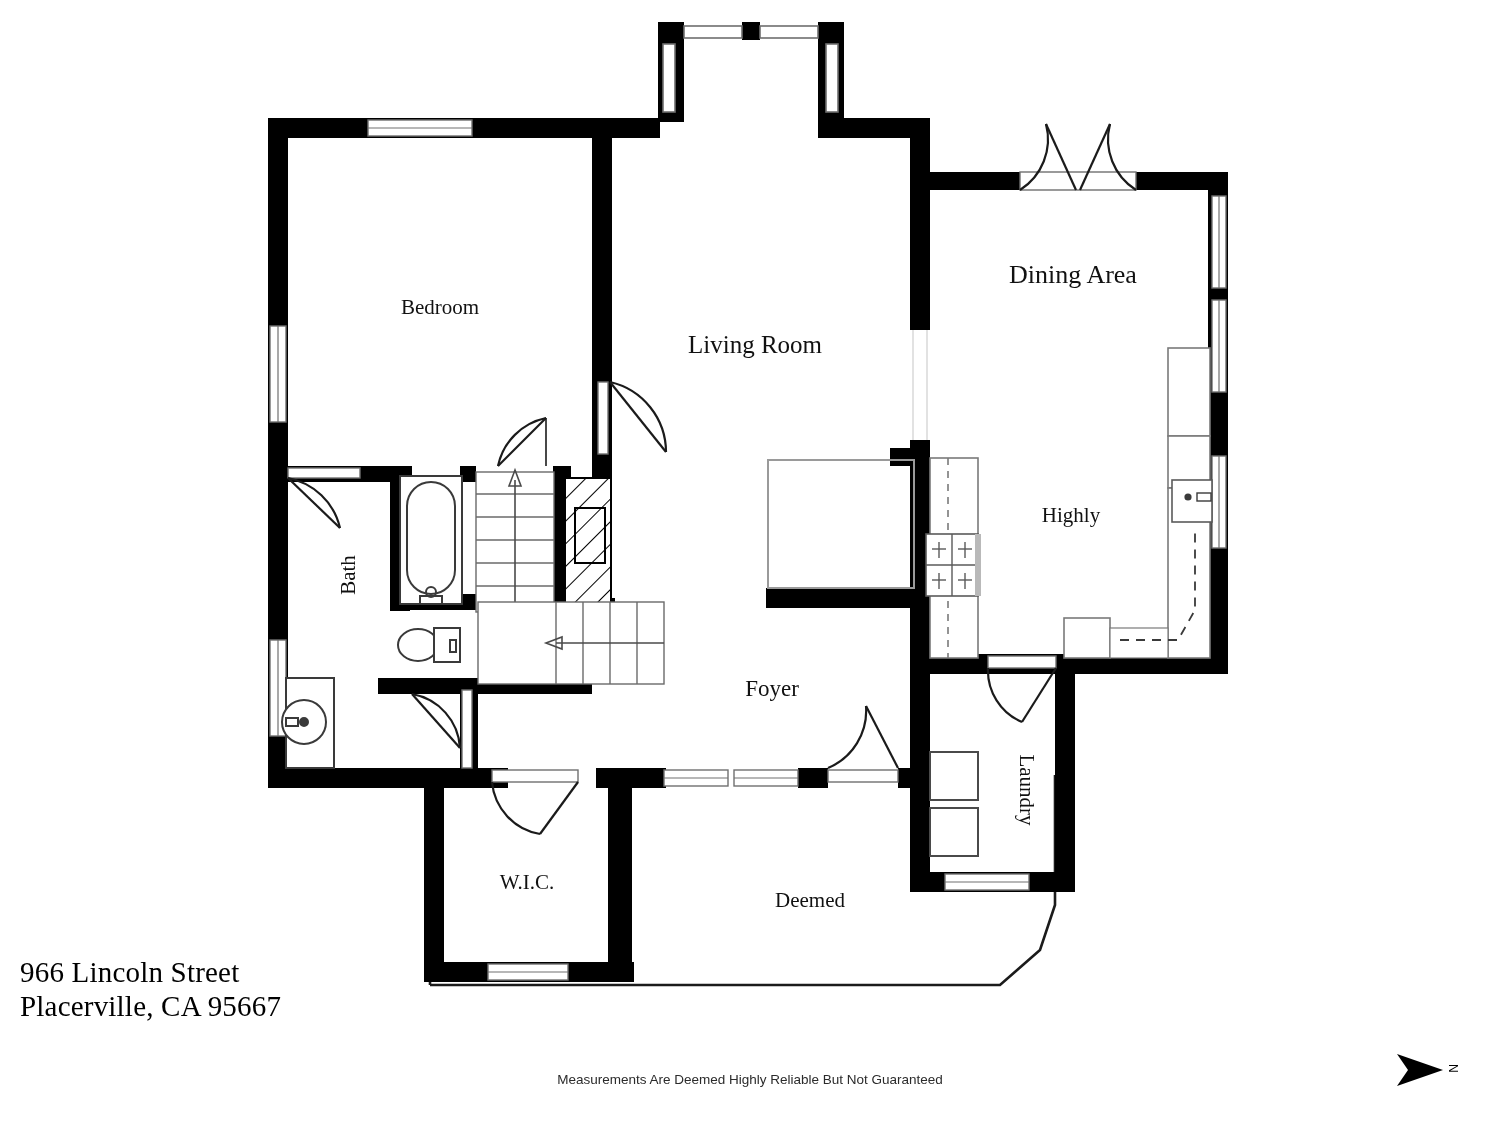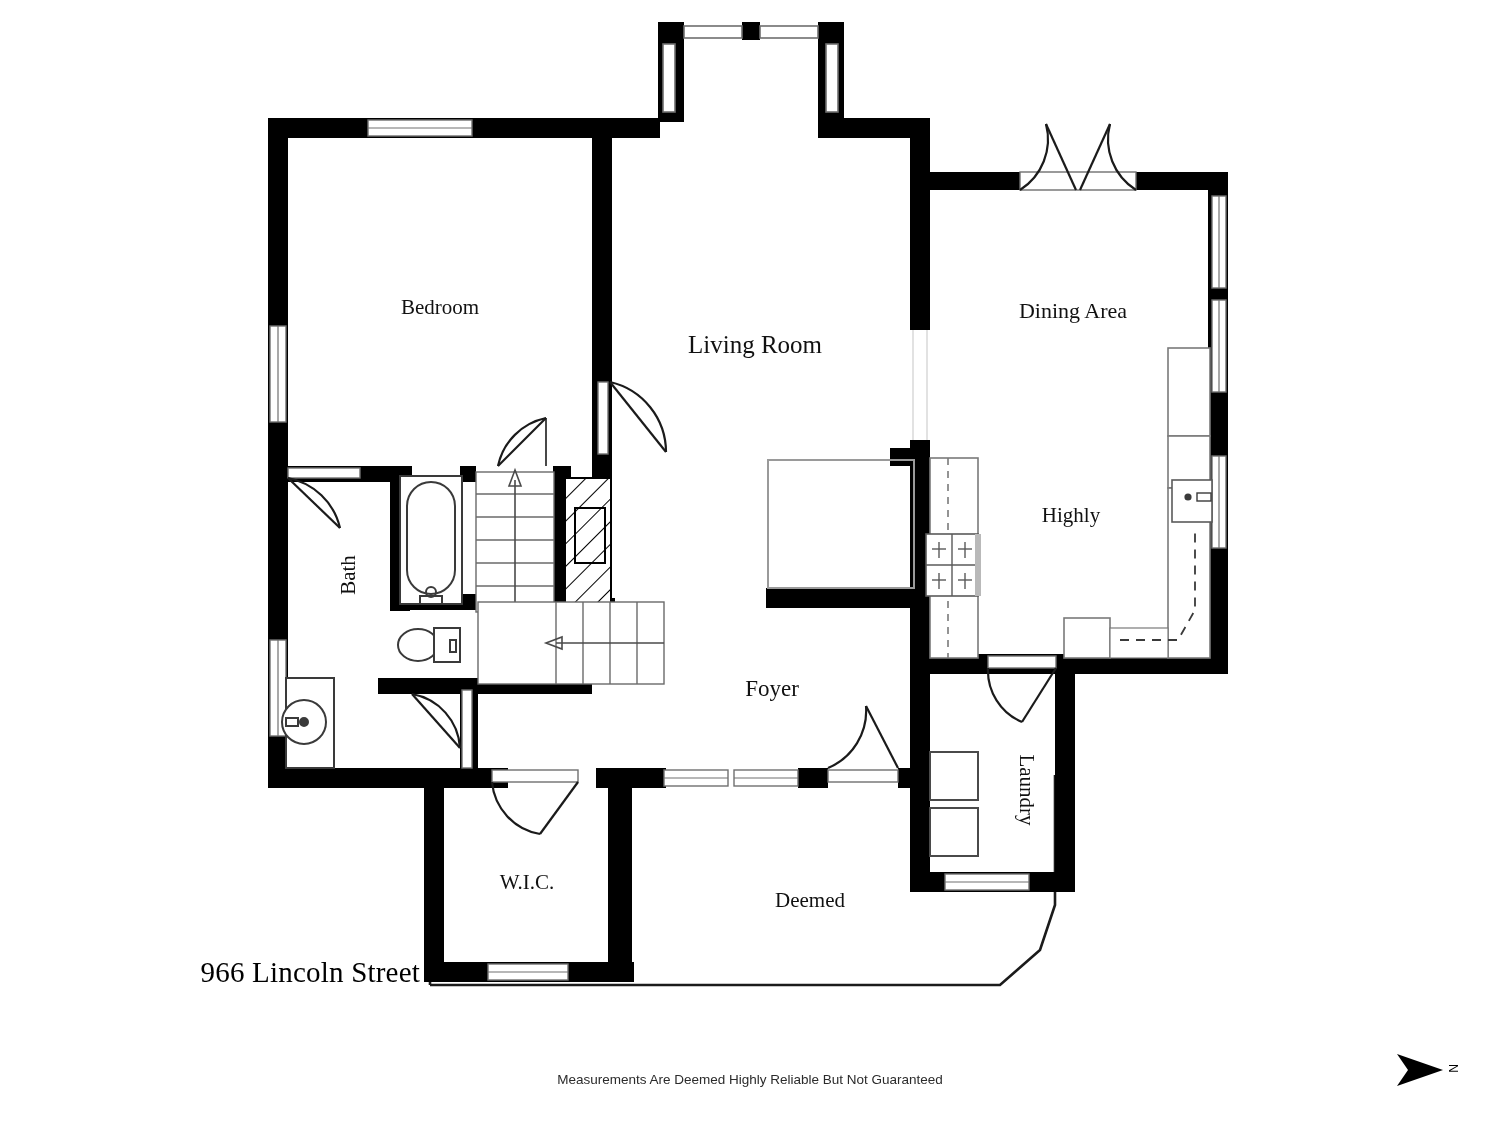--- a/index.html
+++ b/index.html
@@ -1,20 +1,20 @@
 <!DOCTYPE html>
 <html><head>
 <meta charset="utf-8">
 <title>Floor Plan</title>
 <style>
   html,body{margin:0;padding:0;background:#ffffff;}
   body{width:1500px;height:1125px;position:relative;overflow:hidden;
        font-family:"Liberation Serif", serif;}
   #plan{position:absolute;left:0;top:0;width:1500px;height:1125px;}
-  .addr{position:absolute;left:20px;top:955px;width:400px;text-align:right;
+  .addr{position:absolute;left:20px;top:955px;width:400px;text-align:left;
         font-family:"Liberation Serif", serif;color:#000;line-height:1.18;}
   .addr div{font-size:29px;letter-spacing:0.2px;}
   .disclaimer{position:absolute;left:470px;top:1072px;width:560px;text-align:center;
         font-family:"Liberation Sans", sans-serif;font-size:13.5px;color:#2b2b2b;}
   .compass{position:absolute;left:1395px;top:1050px;width:70px;height:40px;}
   .rmlabel{position:absolute;font-family:"Liberation Serif", serif;color:#111;
            white-space:nowrap;}
 </style>
 </head>
 <body>
@@ -242,30 +242,31 @@
   </g>
 
   <g>
     <rect x="768" y="460" width="146" height="128" fill="none" stroke="#9a9a9a" stroke-width="2"></rect>
   </g>
 
 </svg>
 
 <div class="rmlabel" style="left:440px;top:307px;transform:translate(-50%,-50%);font-size:21px;">Bedroom</div>
 <div class="rmlabel" style="left:755px;top:345px;transform:translate(-50%,-50%);font-size:25px;">Living Room</div>
-<div class="rmlabel" style="left:1073px;top:275px;transform:translate(-50%,-50%);font-size:22px;margin-top:36px;">Dining Area</div>
+<div class="rmlabel" style="left:1073px;top:275px;transform:translate(-50%,-50%);font-size:26px;">Dining Area</div>
 <div class="rmlabel" style="left:1071px;top:515px;transform:translate(-50%,-50%);font-size:21px;">Highly</div>
 <div class="rmlabel" style="left:348px;top:575px;transform:translate(-50%,-50%) rotate(-90deg);font-size:21px;">Bath</div>
 <div class="rmlabel" style="left:772px;top:689px;transform:translate(-50%,-50%);font-size:23px;">Foyer</div>
 <div class="rmlabel" style="left:1026px;top:790px;transform:translate(-50%,-50%) rotate(90deg);font-size:21px;">Laundry</div>
 <div class="rmlabel" style="left:527px;top:882px;transform:translate(-50%,-50%);font-size:21px;">W.I.C.</div>
 <div class="rmlabel" style="left:810px;top:900px;transform:translate(-50%,-50%);font-size:21px;">Deemed</div>
 
 <div class="addr">
   <div>966 Lincoln Street</div>
+  <div>Placerville, CA   95667</div>
 </div>
 
 <div class="disclaimer">Measurements Are Deemed Highly Reliable But Not Guaranteed</div>
 
 <div class="compass">
   <svg viewBox="0 0 70 40" width="70" height="40">
     <path d="M 2 4 L 48 20 L 2 36 L 13 20 Z" fill="#000000"></path>
     <text x="58" y="18" font-family="Liberation Sans, sans-serif" font-size="12" fill="#000" transform="rotate(90 58 14)">N</text>
   </svg>
 </div>

